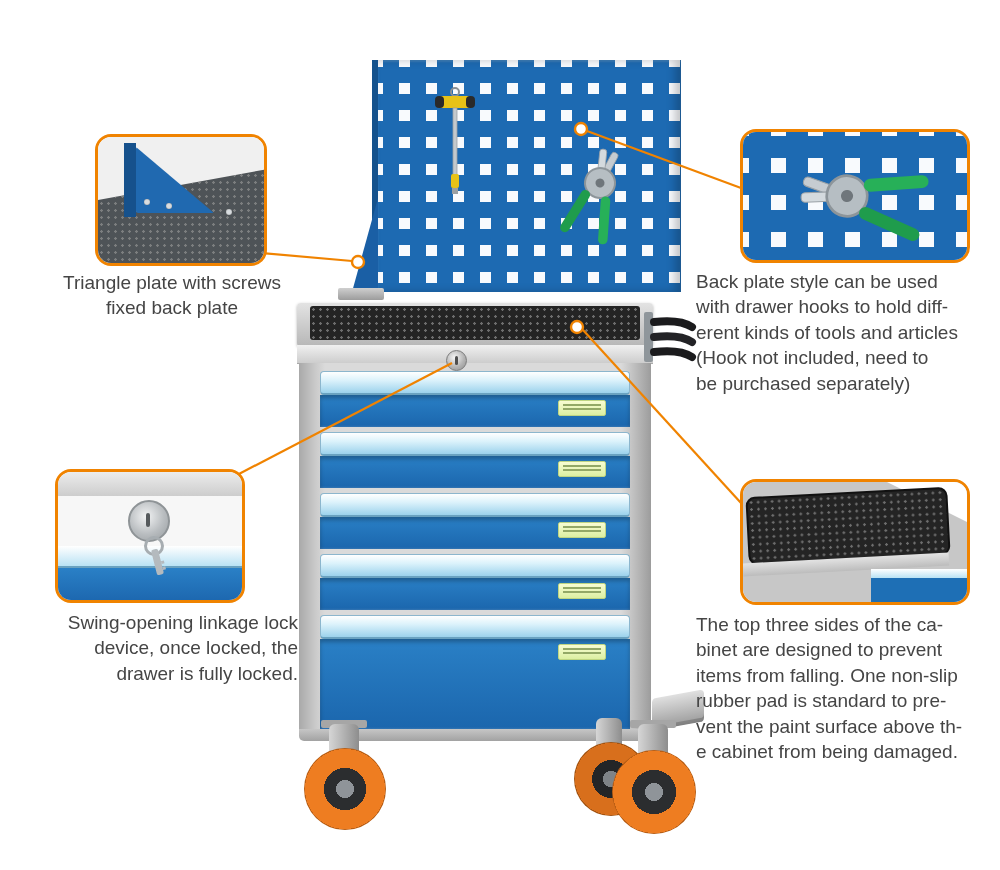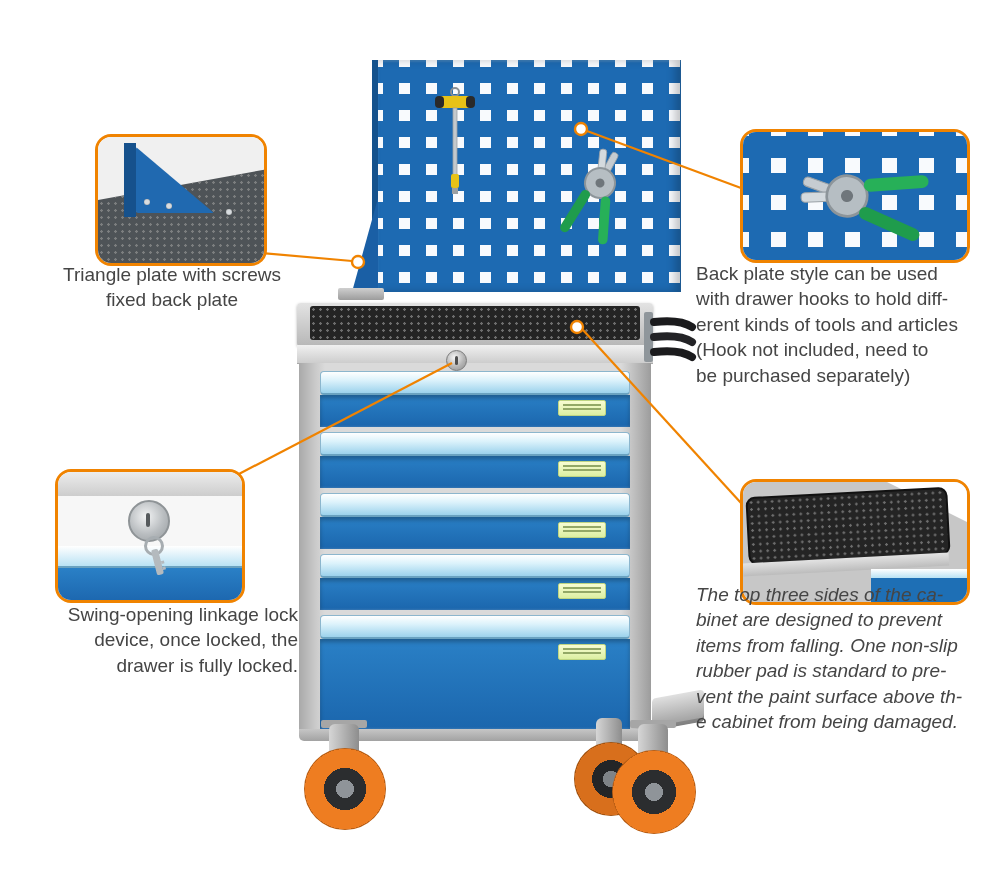--- a/index.html
+++ b/index.html
@@ -102,25 +102,25 @@
 
   #co-br .bgp{position:absolute;inset:0;background:#c7c7c7;}
   #co-br .white-corner{position:absolute;right:0;top:0;width:80px;height:40px;background:#fff;clip-path:polygon(0 0,100% 0,100% 100%);}
   #co-br .mat2{position:absolute;left:4px;top:10px;width:198px;height:64px;background-color:#242424;
     border-radius:9px;border:2px solid #111;transform:rotate(-3deg);}
   #co-br .rim2{position:absolute;left:0;top:76px;width:206px;height:13px;background:linear-gradient(#e3e3e3,#bcbcbc);transform:rotate(-3deg);}
   #co-br .handle2{position:absolute;right:0;bottom:24px;width:96px;height:9px;background:linear-gradient(#fff,#b9e2f4);}
   #co-br .blue2{position:absolute;right:0;bottom:0;width:96px;height:24px;background:#1e6fb5;}
 
   
-  .caption{position:absolute;color:#454545;font-size:19px;line-height:1.34;white-space:pre-line;z-index:4;}
+  .caption{position:absolute;color:#454545;font-size:19px;line-height:1.34;white-space:pre-line;z-index:4;margin-top:8px;}
   #cap-tl{left:22px;top:262px;width:300px;text-align:center;}
   #cap-tr{left:696px;top:261px;width:300px;}
   #cap-bl{left:12px;top:602px;width:286px;text-align:right;}
-  #cap-br{left:696px;top:582px;width:304px;font-style:italic;}
+  #cap-br{left:696px;top:604px;width:304px;}
 </style>
 </head>
 <body>
 
 <div class="canvas">
 
   <div>
 
     <div class="peg-edge"></div>
     <div class="pegboard"></div>

